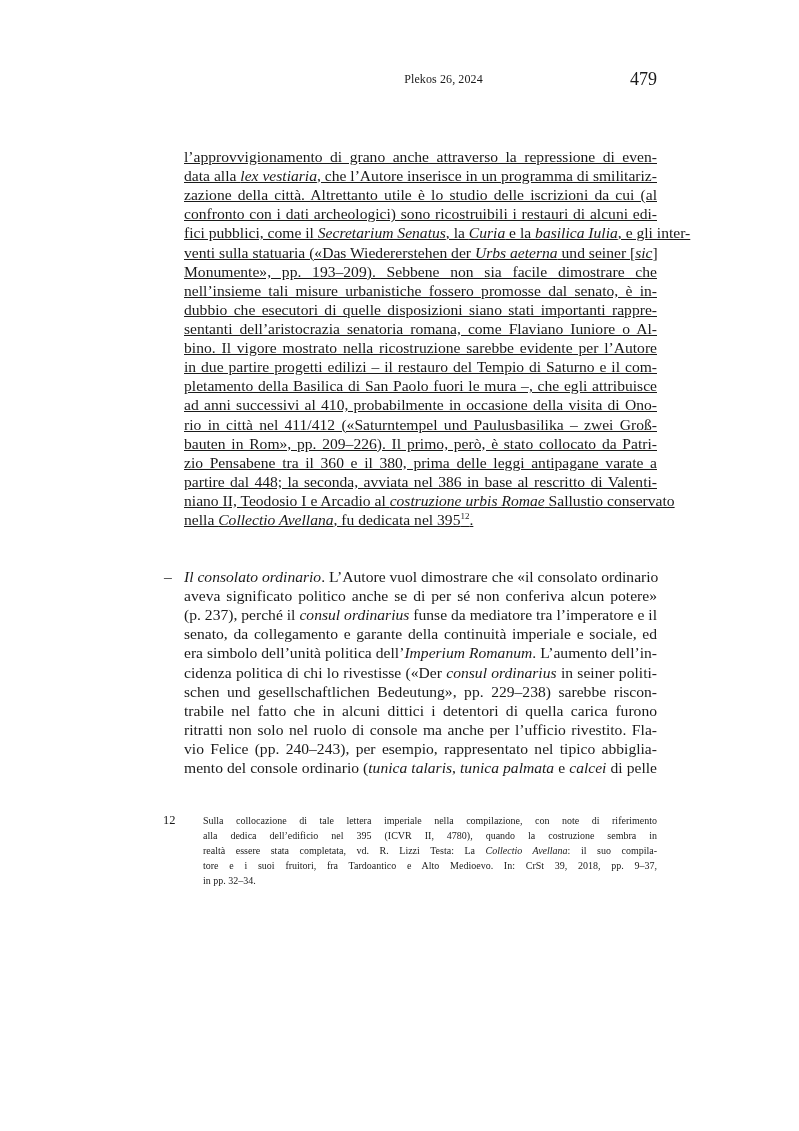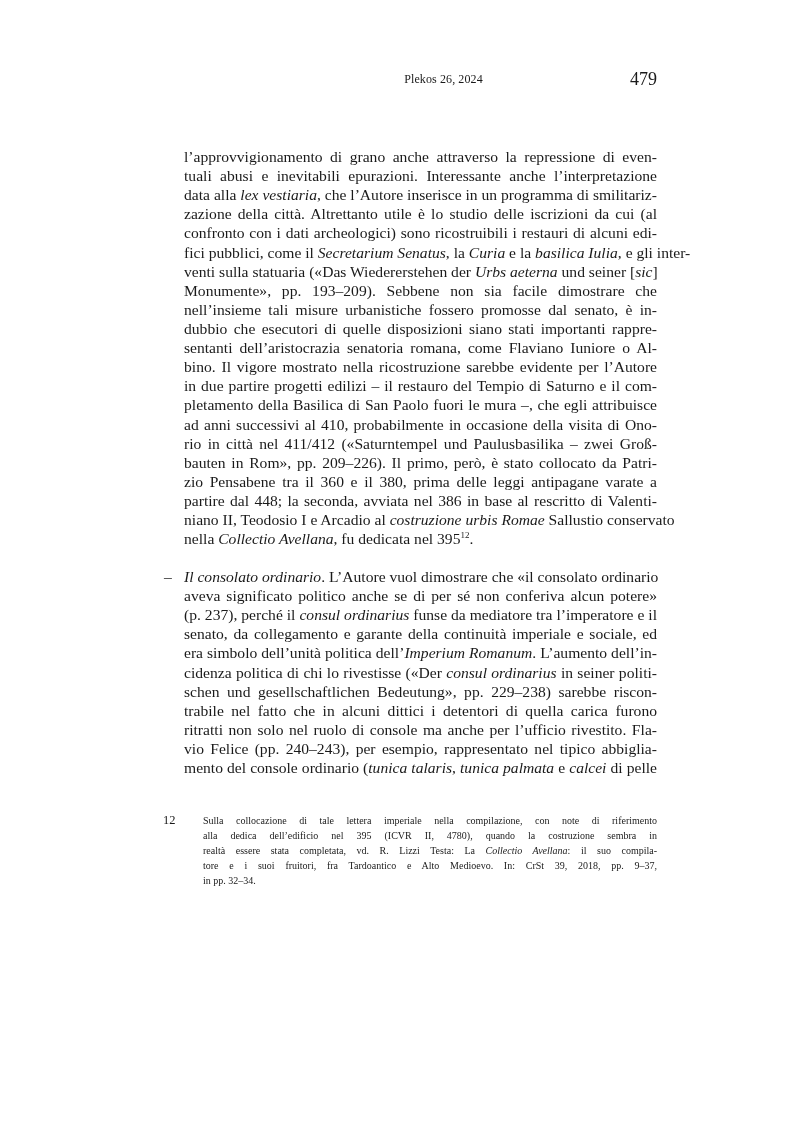--- a/index.html
+++ b/index.html
@@ -20,23 +20,22 @@
   .fn-line { display: block; height: 15px; line-height: 15px; font-size: 10px;
              text-align: justify; text-align-last: justify; white-space: nowrap; }
   .fn-line.last { text-align-last: left; }
 </style>
 </head>
 <body>
 
 <div class="running-head">Plekos 26, 2024</div>
 <div class="page-number">479</div>
 
-<div class="body-block" style="top:147px;">
+<div class="body-block" style="top:147px;text-decoration:underline;">
     <span class="line"><span>l’approvvigionamento di grano anche attraverso la repressione di even-</span></span>
-    <span class="line"><span>tuali abusi e inevitabili epurazioni. Interessante anche l’interpretazione</span></span>
     <span class="line"><span>data alla </span><i>lex vestiaria</i><span>, che l’Autore inserisce in un programma di smilitariz-</span></span>
     <span class="line"><span>zazione della città. Altrettanto utile è lo studio delle iscrizioni da cui (al</span></span>
     <span class="line"><span>confronto con i dati archeologici) sono ricostruibili i restauri di alcuni edi-</span></span>
     <span class="line"><span>fici pubblici, come il </span><i>Secretarium Senatus</i><span>, la </span><i>Curia</i><span> e la </span><i>basilica Iulia</i><span>, e gli inter-</span></span>
     <span class="line"><span>venti sulla statuaria («Das Wiedererstehen der </span><i>Urbs aeterna</i><span> und seiner [</span><i>sic</i><span>]</span></span>
     <span class="line"><span>Monumente», pp. 193–209). Sebbene non sia facile dimostrare che</span></span>
     <span class="line"><span>nell’insieme tali misure urbanistiche fossero promosse dal senato, è in-</span></span>
     <span class="line"><span>dubbio che esecutori di quelle disposizioni siano stati importanti rappre-</span></span>
     <span class="line"><span>sentanti dell’aristocrazia senatoria romana, come Flaviano Iuniore o Al-</span></span>
     <span class="line"><span>bino. Il vigore mostrato nella ricostruzione sarebbe evidente per l’Autore</span></span>

